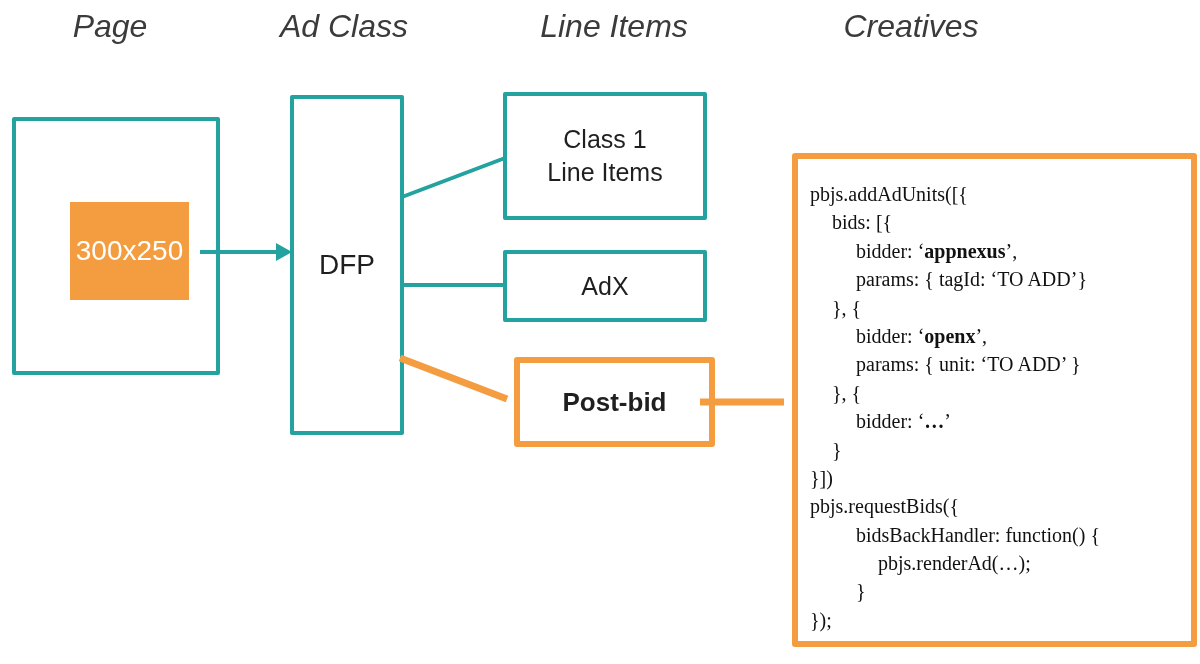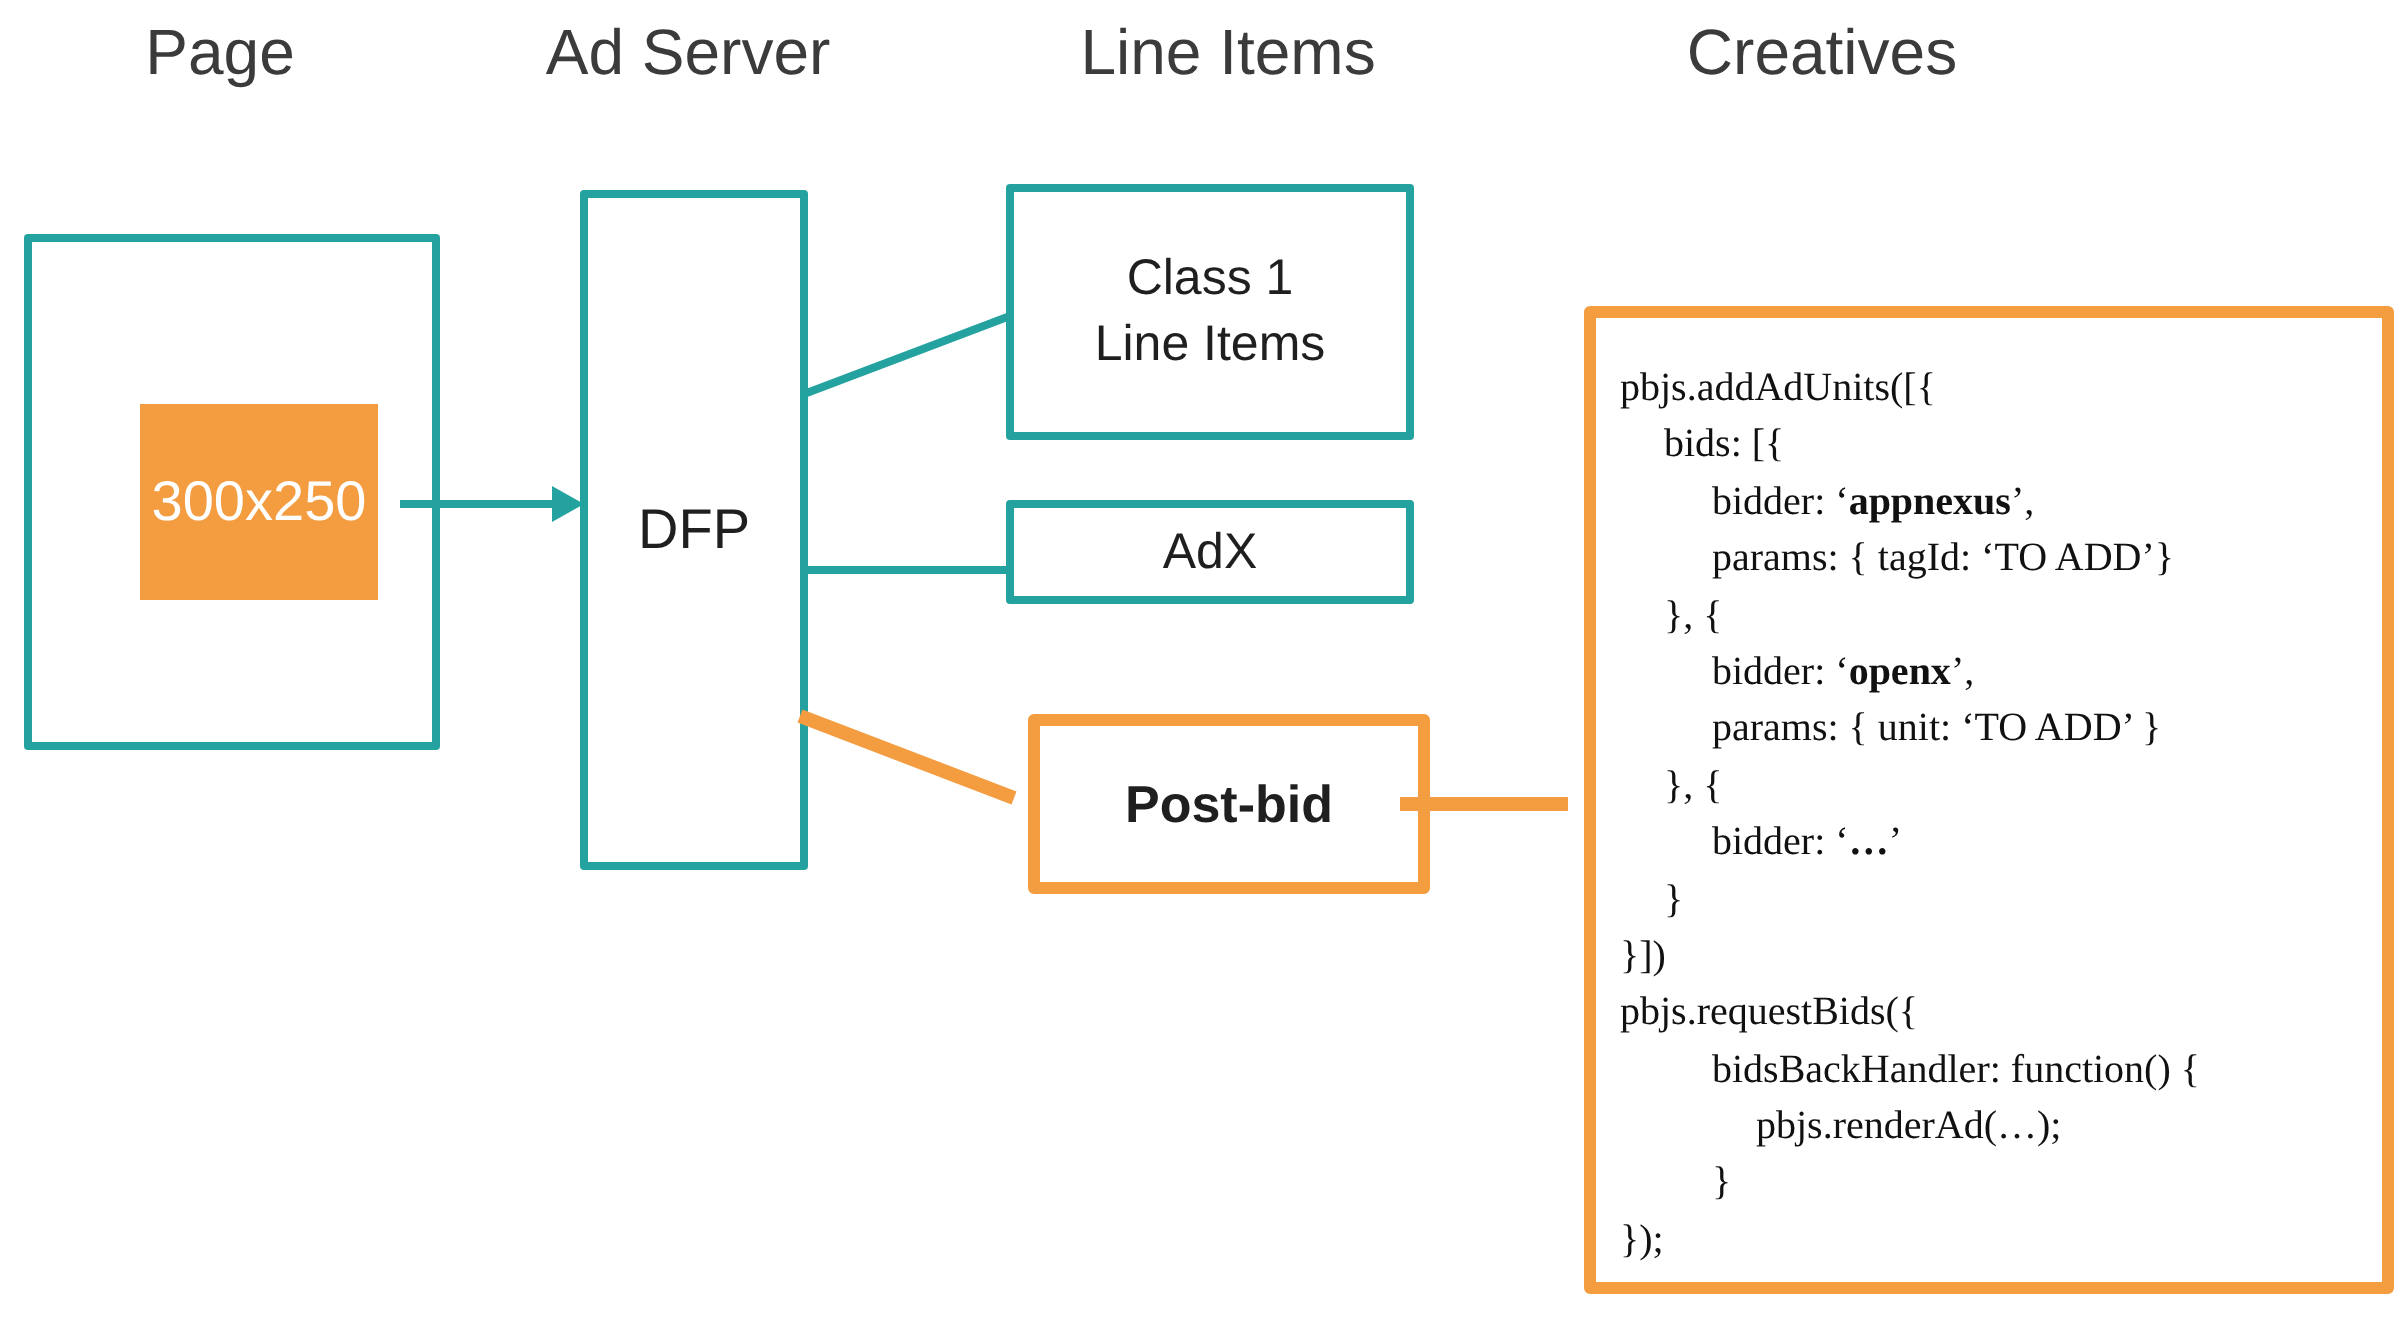--- a/index.html
+++ b/index.html
@@ -19,20 +19,21 @@
     font-family: "Liberation Sans", sans-serif;
     overflow: hidden;
   }
   .hdr {
     position: absolute;
     top: 8px;
     transform: translateX(-50%);
     font-size: 32px;
     color: var(--header-color);
     white-space: nowrap;
+    font-style: italic;
   }
   .hdr-0 { left: 110px; }
   .hdr-1 { left: 344px; }
   .hdr-2 { left: 614px; }
   .hdr-3 { left: 911px; }
 
   .box {
     position: absolute;
     background: #ffffff;
     display: flex;
@@ -48,21 +49,21 @@
   .ad-slot {
     position: absolute;
     left: 70px; top: 202px; width: 119px; height: 98px;
     background: var(--orange);
     color: #ffffff;
     font-size: 28px;
     display: flex; align-items: center; justify-content: center;
   }
   .dfp-box      { left: 290px; top: 95px;  width: 114px; height: 340px; font-size: 28px; }
   .class1-box   { left: 503px; top: 92px;  width: 204px; height: 128px; font-size: 25px; line-height: 1.32; }
-  .adx-box      { left: 503px; top: 250px; width: 204px; height: 52px;  font-size: 25px; }
+  .adx-box      { left: 503px; top: 250px; width: 204px; height: 72px;  font-size: 25px; }
   .postbid-box  { left: 502px; top: 357px; width: 201px; height: 90px;  font-size: 26px; font-weight: bold; }
   .creatives-box{ left: 780px; top: 153px; width: 405px; height: 494px; }
 
   .code {
     position: absolute;
     left: 810px; top: 180px; width: 365px;
     font-size: 20px;
     line-height: 28.4px;
     color: var(--code-color);
     white-space: pre;
@@ -78,21 +79,21 @@
   .teal-line   { stroke: var(--teal);   stroke-width: 4; }
   .orange-line { stroke: var(--orange); stroke-width: 7; }
   .arrow-head  { fill: var(--teal); }
 </style>
 </head>
 <body>
 
 <div class="canvas">
 
   <div class="hdr hdr-0">Page</div>
-  <div class="hdr hdr-1">Ad Server</div>
+  <div class="hdr hdr-1">Ad Class</div>
   <div class="hdr hdr-2">Line Items</div>
   <div class="hdr hdr-3">Creatives</div>
 
   <div class="box teal-border page-box"></div>
   <div class="ad-slot">300x250</div>
 
   <div class="box teal-border dfp-box">
     <span>DFP</span>
   </div>
 

